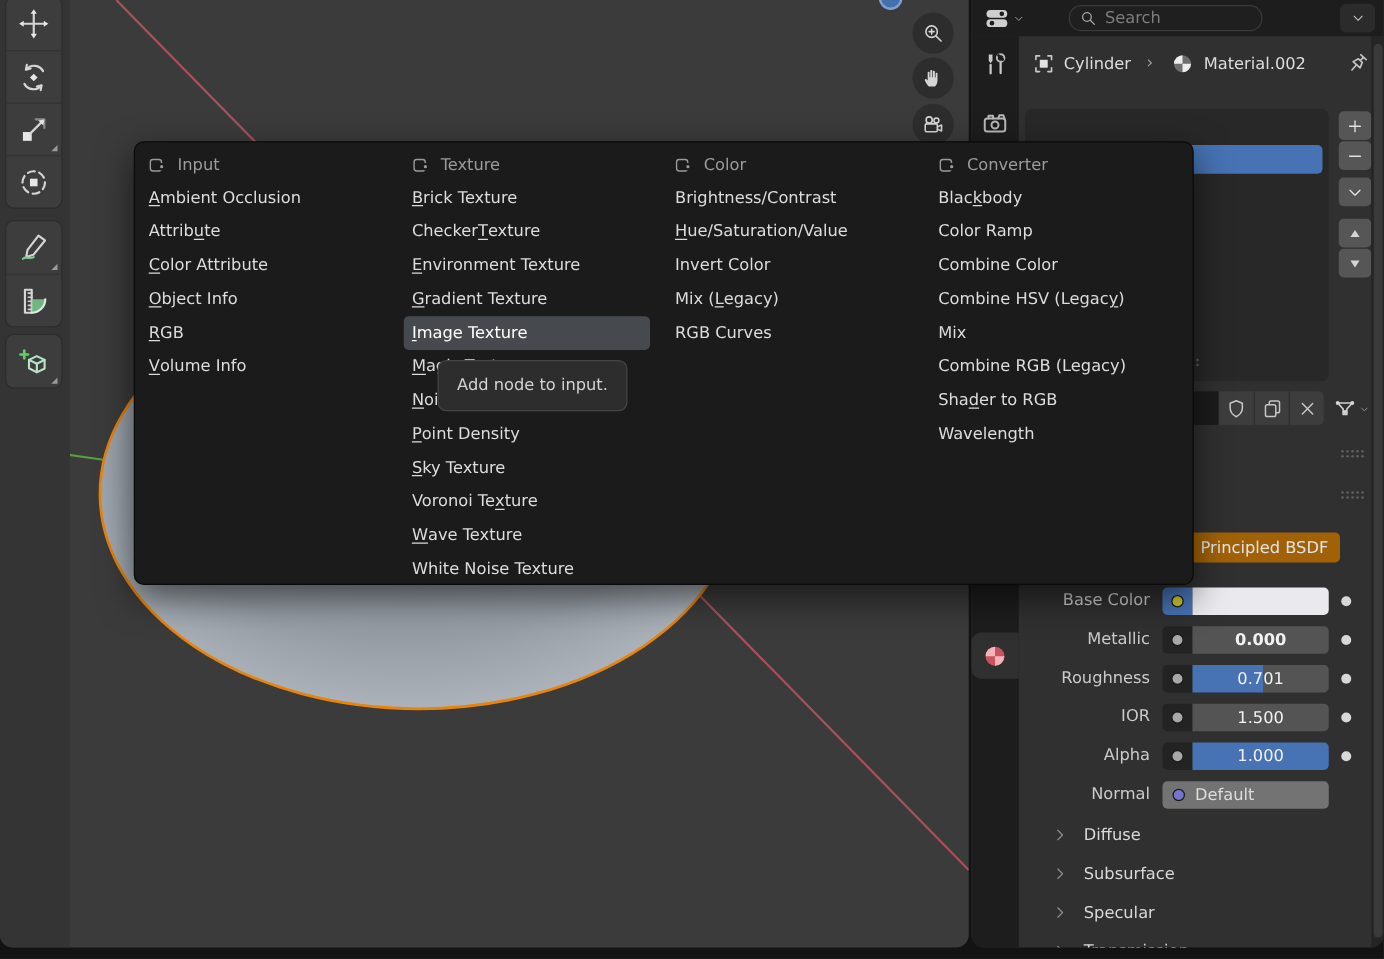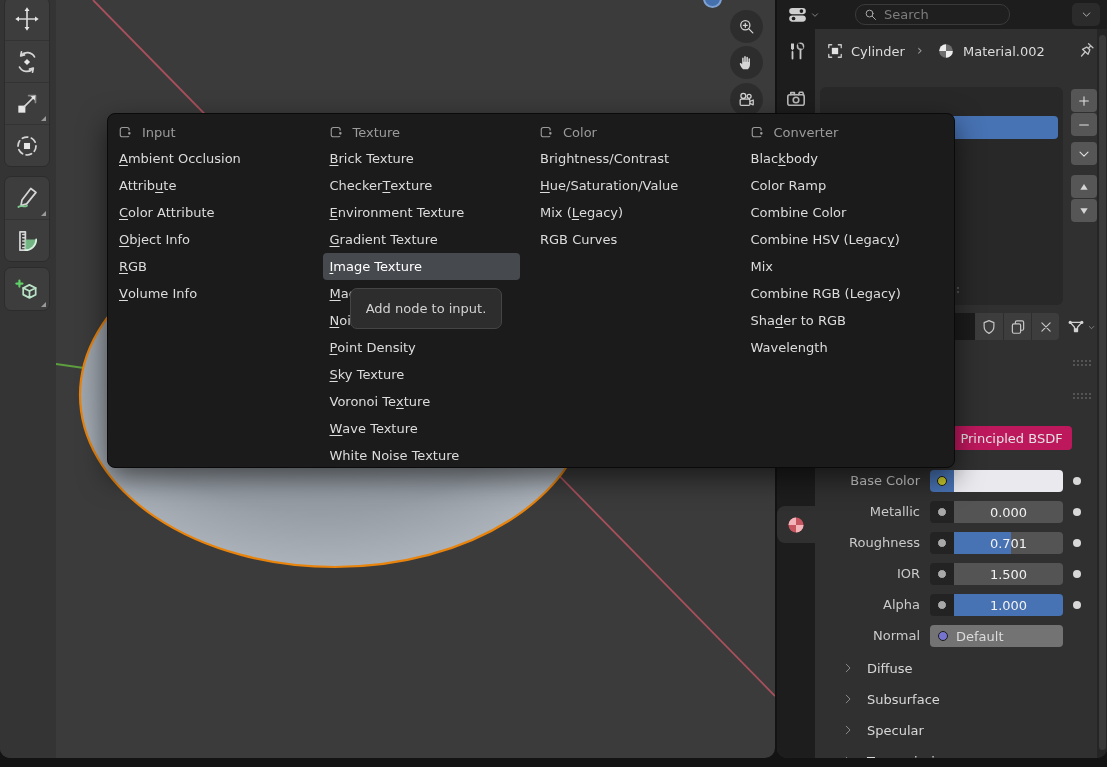--- a/index.html
+++ b/index.html
@@ -38,21 +38,21 @@
   .sphere{width:15px;height:15px;border-radius:50%;background:radial-gradient(circle at 35% 30%,#efefef,#9a9a9a 55%,#5c5c5c);flex:none}
   .sqbtn{position:absolute;left:294px;width:26px;height:23px;background:#565656;border-radius:4px;display:flex;align-items:center;justify-content:center}
   .stub{position:absolute;left:43px;top:313px;width:155px;height:27px;background:#1c1c1c;border-radius:4px 0 0 4px}
   .dbgroup{position:absolute;left:198px;top:313px;height:27px;display:flex;background:#3d3d3d;border-radius:0 4px 4px 0}
   .dbbtn{width:28px;height:27px;display:flex;align-items:center;justify-content:center}
   .dbbtn + .dbbtn{border-left:1px solid #2e2e2e}
   .funnel{position:absolute;left:289px;top:315px;height:24px;display:flex;align-items:center;gap:1px}
   .grip{position:absolute;display:grid;grid-template-columns:repeat(5,2px);grid-auto-rows:2px;gap:2px}
   .grip i{background:#616161;border-radius:50%}
   .grip.small{grid-template-columns:repeat(2,2px)}
-  .chip{position:absolute;left:174px;top:426px;width:121px;height:24px;background:#be185d;border-radius:4px;display:flex;align-items:center;justify-content:center;color:#e3e3e3}
+  .chip{position:absolute;left:174px;top:426px;width:121px;height:24px;background:#a16207;border-radius:4px;display:flex;align-items:center;justify-content:center;color:#e3e3e3}
   .plabel{position:absolute;left:10px;width:133px;height:22px;line-height:22px;text-align:right;color:#cacaca}
   .socket{position:absolute;left:153px;width:24px;height:22px;background:#232323;border-radius:4px 0 0 4px;display:flex;align-items:center;justify-content:center}
   .socket .dotc{width:10px;height:10px;border-radius:50%;border:1px solid #1a1a1a}
   .pfield{position:absolute;left:177px;width:109px;height:22px;border-radius:0 4px 4px 0;display:flex;align-items:center;justify-content:center;color:#f2f2f2}
   .vfield{position:absolute;left:153px;width:133px;height:22px;border-radius:4px;background:#737373;display:flex;align-items:center;gap:8px;padding-left:8px;color:#dcdcdc}
   .keydot{position:absolute;left:296px;width:8px;height:8px;border-radius:50%;background:#d8d8d8}
   .section{position:absolute;left:64px;width:230px;height:24px;display:flex;align-items:center;gap:12px;color:#d8d8d8}
   .scrollbar{position:absolute;left:320px;top:29px;width:10px;height:729px;background:#252525}
   .scrollbar i{position:absolute;left:1.5px;top:6px;width:7px;height:715px;background:#3a3a3a;border-radius:3.5px;display:block}
 
@@ -403,21 +403,21 @@
       <div class="plabel" style="top: 470px;">Base Color</div>
       <div class="socket" style="top: 470px; background: rgb(71, 114, 179);">
         <div class="dotc" style="background: rgb(201, 201, 44);"></div>
       </div>
       <div class="pfield" style="top: 470px; background: rgb(233, 233, 238);"></div>
       <div class="keydot" style="top: 477px;"></div>
       <div class="plabel" style="top: 501px;">Metallic</div>
       <div class="socket" style="top: 501px;">
         <div class="dotc" style="background: rgb(168, 168, 168);"></div>
       </div>
-      <div class="pfield" style="top: 501px; background: rgb(84, 84, 84);">0.000</div>
+      <div class="pfield" style="top: 501px; background: rgb(84, 84, 84); font-weight: bold;">0.000</div>
       <div class="keydot" style="top: 508px;"></div>
       <div class="plabel" style="top: 532px;">Roughness</div>
       <div class="socket" style="top: 532px;">
         <div class="dotc" style="background: rgb(168, 168, 168);"></div>
       </div>
       <div class="pfield" style="top: 532px; background: linear-gradient(to right, rgb(71, 114, 179) 52%, rgb(84, 84, 84) 52%);">0.701</div>
       <div class="keydot" style="top: 539px;"></div>
       <div class="plabel" style="top: 563px;">IOR</div>
       <div class="socket" style="top: 563px;">
         <div class="dotc" style="background: rgb(168, 168, 168);"></div>
@@ -594,20 +594,21 @@
           </svg>
         </span>
         <span>Color</span>
       </div>
       <div class="menu-item">Brightness/Contrast</div>
       <div class="menu-item">
         <span></span>
         <u>H</u>
         <span>ue/Saturation/Value</span>
       </div>
+      <div class="menu-item">Invert Color</div>
       <div class="menu-item">
         <span>Mix (</span>
         <u>L</u>
         <span>egacy)</span>
       </div>
       <div class="menu-item">RGB Curves</div>
     </div>
     <div class="menu-col">
       <div class="menu-hdr">
         <span class="icon" style="width: 17px; height: 17px;">

